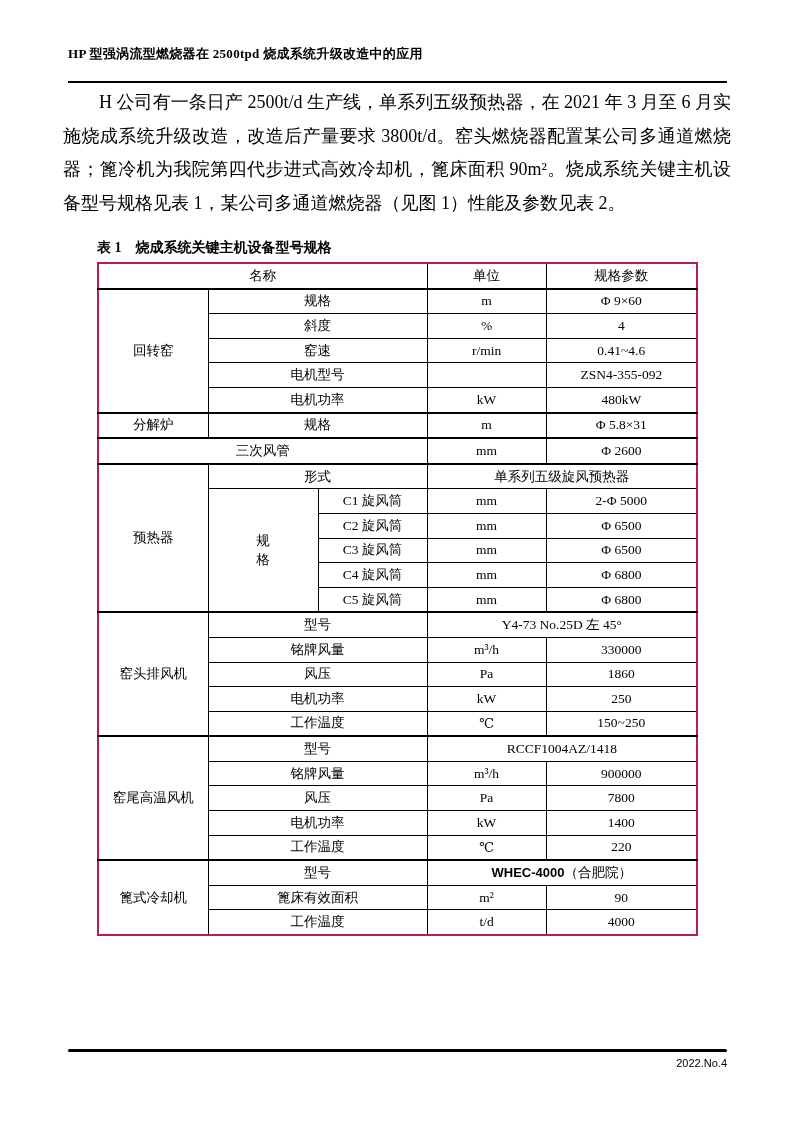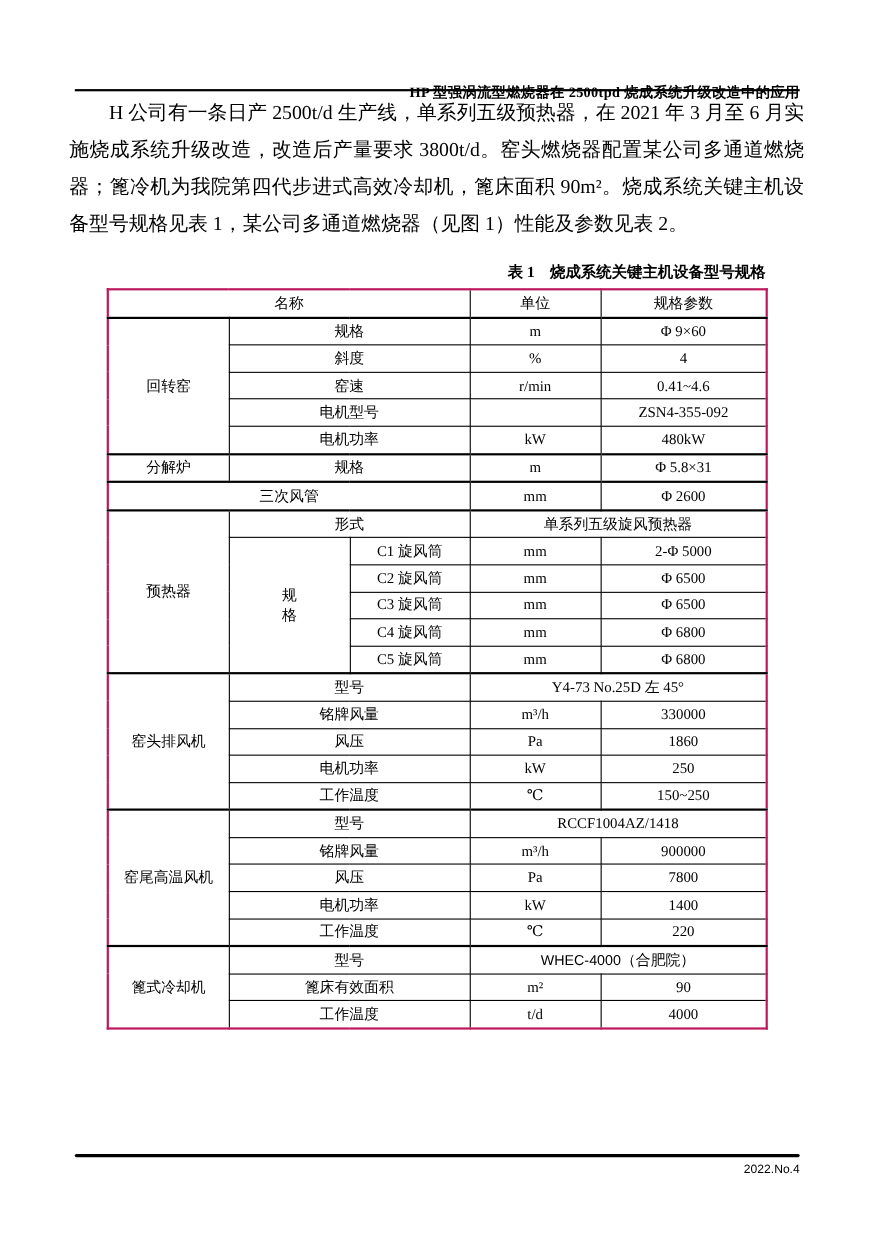--- a/index.html
+++ b/index.html
@@ -6,61 +6,61 @@
   body {
     width:793px; height:1122px;
     background:#ffffff; color:#000000;
     font-family:"Liberation Serif","DejaVu Serif",serif;
     position:relative; overflow:hidden;
   }
   .page { position:absolute; inset:0; }
 
   
   .hdr-title {
-    position:absolute; top:75px; left:68px; width:659px;
-    text-align:right; font-size:13px; font-weight:bold;
+    position:absolute; top:45px; left:68px; width:659px;
+    text-align:left; font-size:13px; font-weight:bold;
     letter-spacing:0.3px;
   }
   .hdr-rule {
     position:absolute; top:81px; left:68px; width:659px;
     border-top:2px solid #000;
   }
 
   
   .body-par {
     position:absolute; top:86px; left:63px; width:668px;
     font-size:18px; line-height:33.6px;
     text-align:justify; text-indent:2em;
   }
 
   
   .tbl-caption {
     position:absolute; top:239px; left:97px; width:599px;
-    text-align:right; font-weight:bold; font-size:14px;
+    text-align:left; font-weight:bold; font-size:14px;
   }
 
   
   table.spec {
     position:absolute; top:262px; left:97px;
     width:599px; border-collapse:collapse; table-layout:fixed;
     font-size:13.5px;
     border:2px solid #be185d;
   }
   table.spec td, table.spec th {
     border:1px solid #000;
     height:23.6px; padding:0 2px;
     text-align:center; vertical-align:middle;
     font-weight:normal; overflow:hidden;
   }
   table.spec thead th { border-bottom:2px solid #000; }
   table.spec tr.sec td { border-top:2px solid #000; }
   .vert-label { width:1.2em; margin:0 auto; line-height:1.45; word-break:break-all; }
   .em-model {
     font-family:"Liberation Sans","DejaVu Sans",sans-serif;
-    font-weight:normal; font-size:13px;
+    font-weight:bold; font-size:13px;
   }
 
   
   .ftr-rule {
     position:absolute; top:1049px; left:68px; width:659px; height:3px;
     background:#000; border-radius:2px;
   }
   .ftr-pageno {
     position:absolute; top:1057px; left:68px; width:659px;
     text-align:center; font-size:11.5px;

